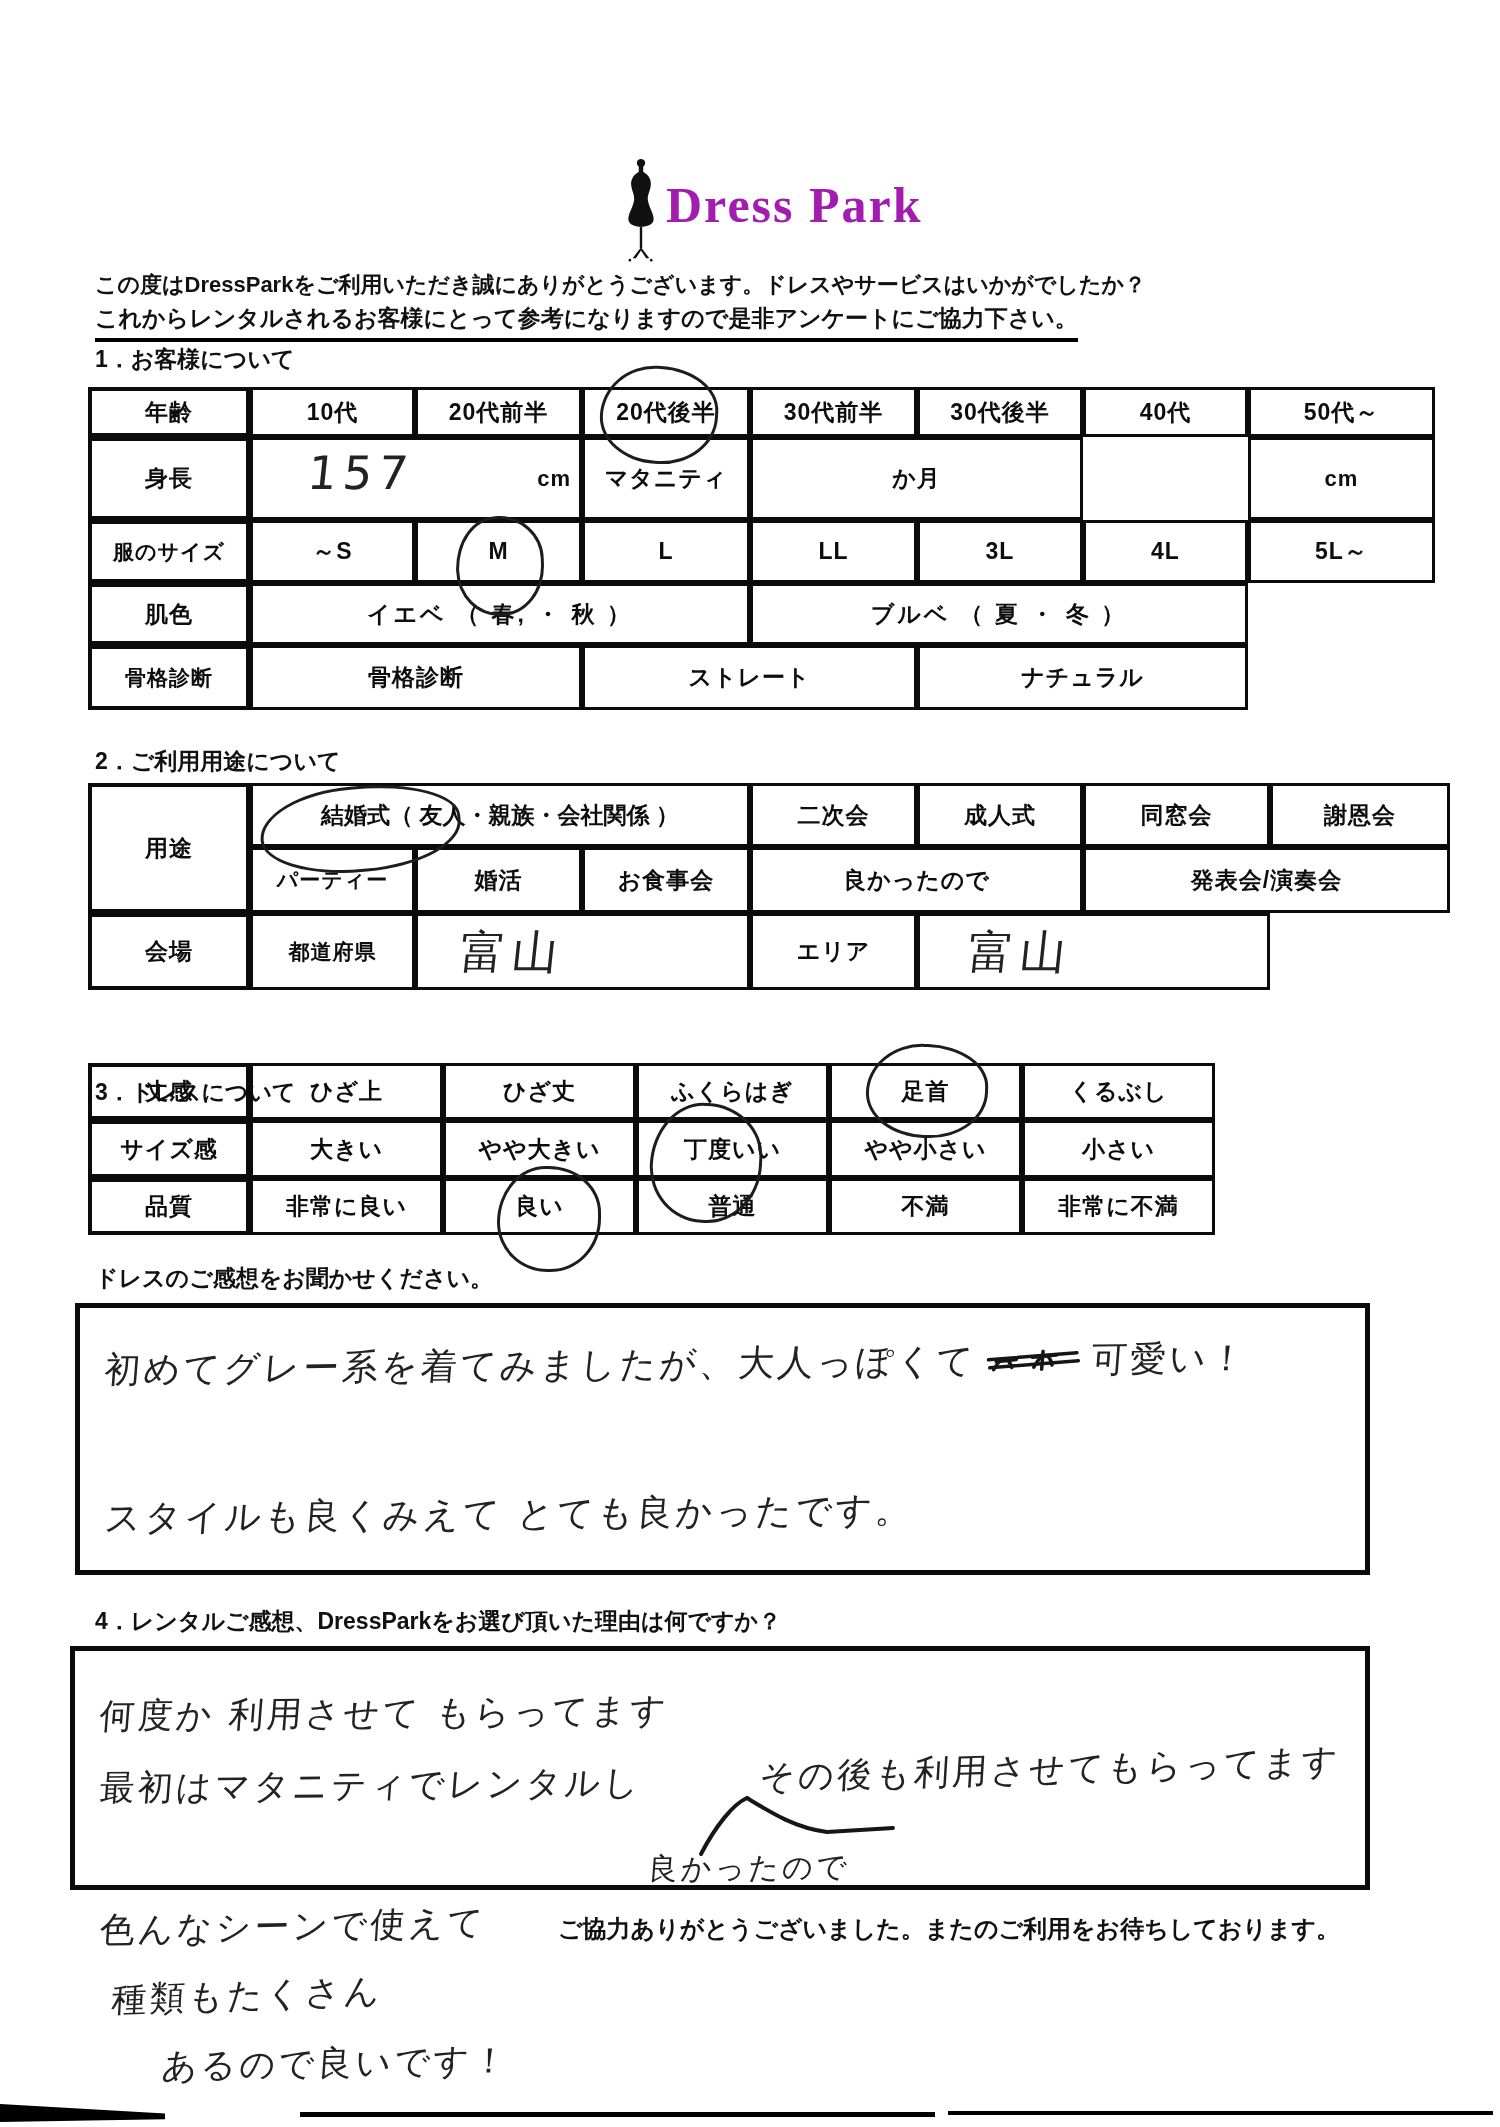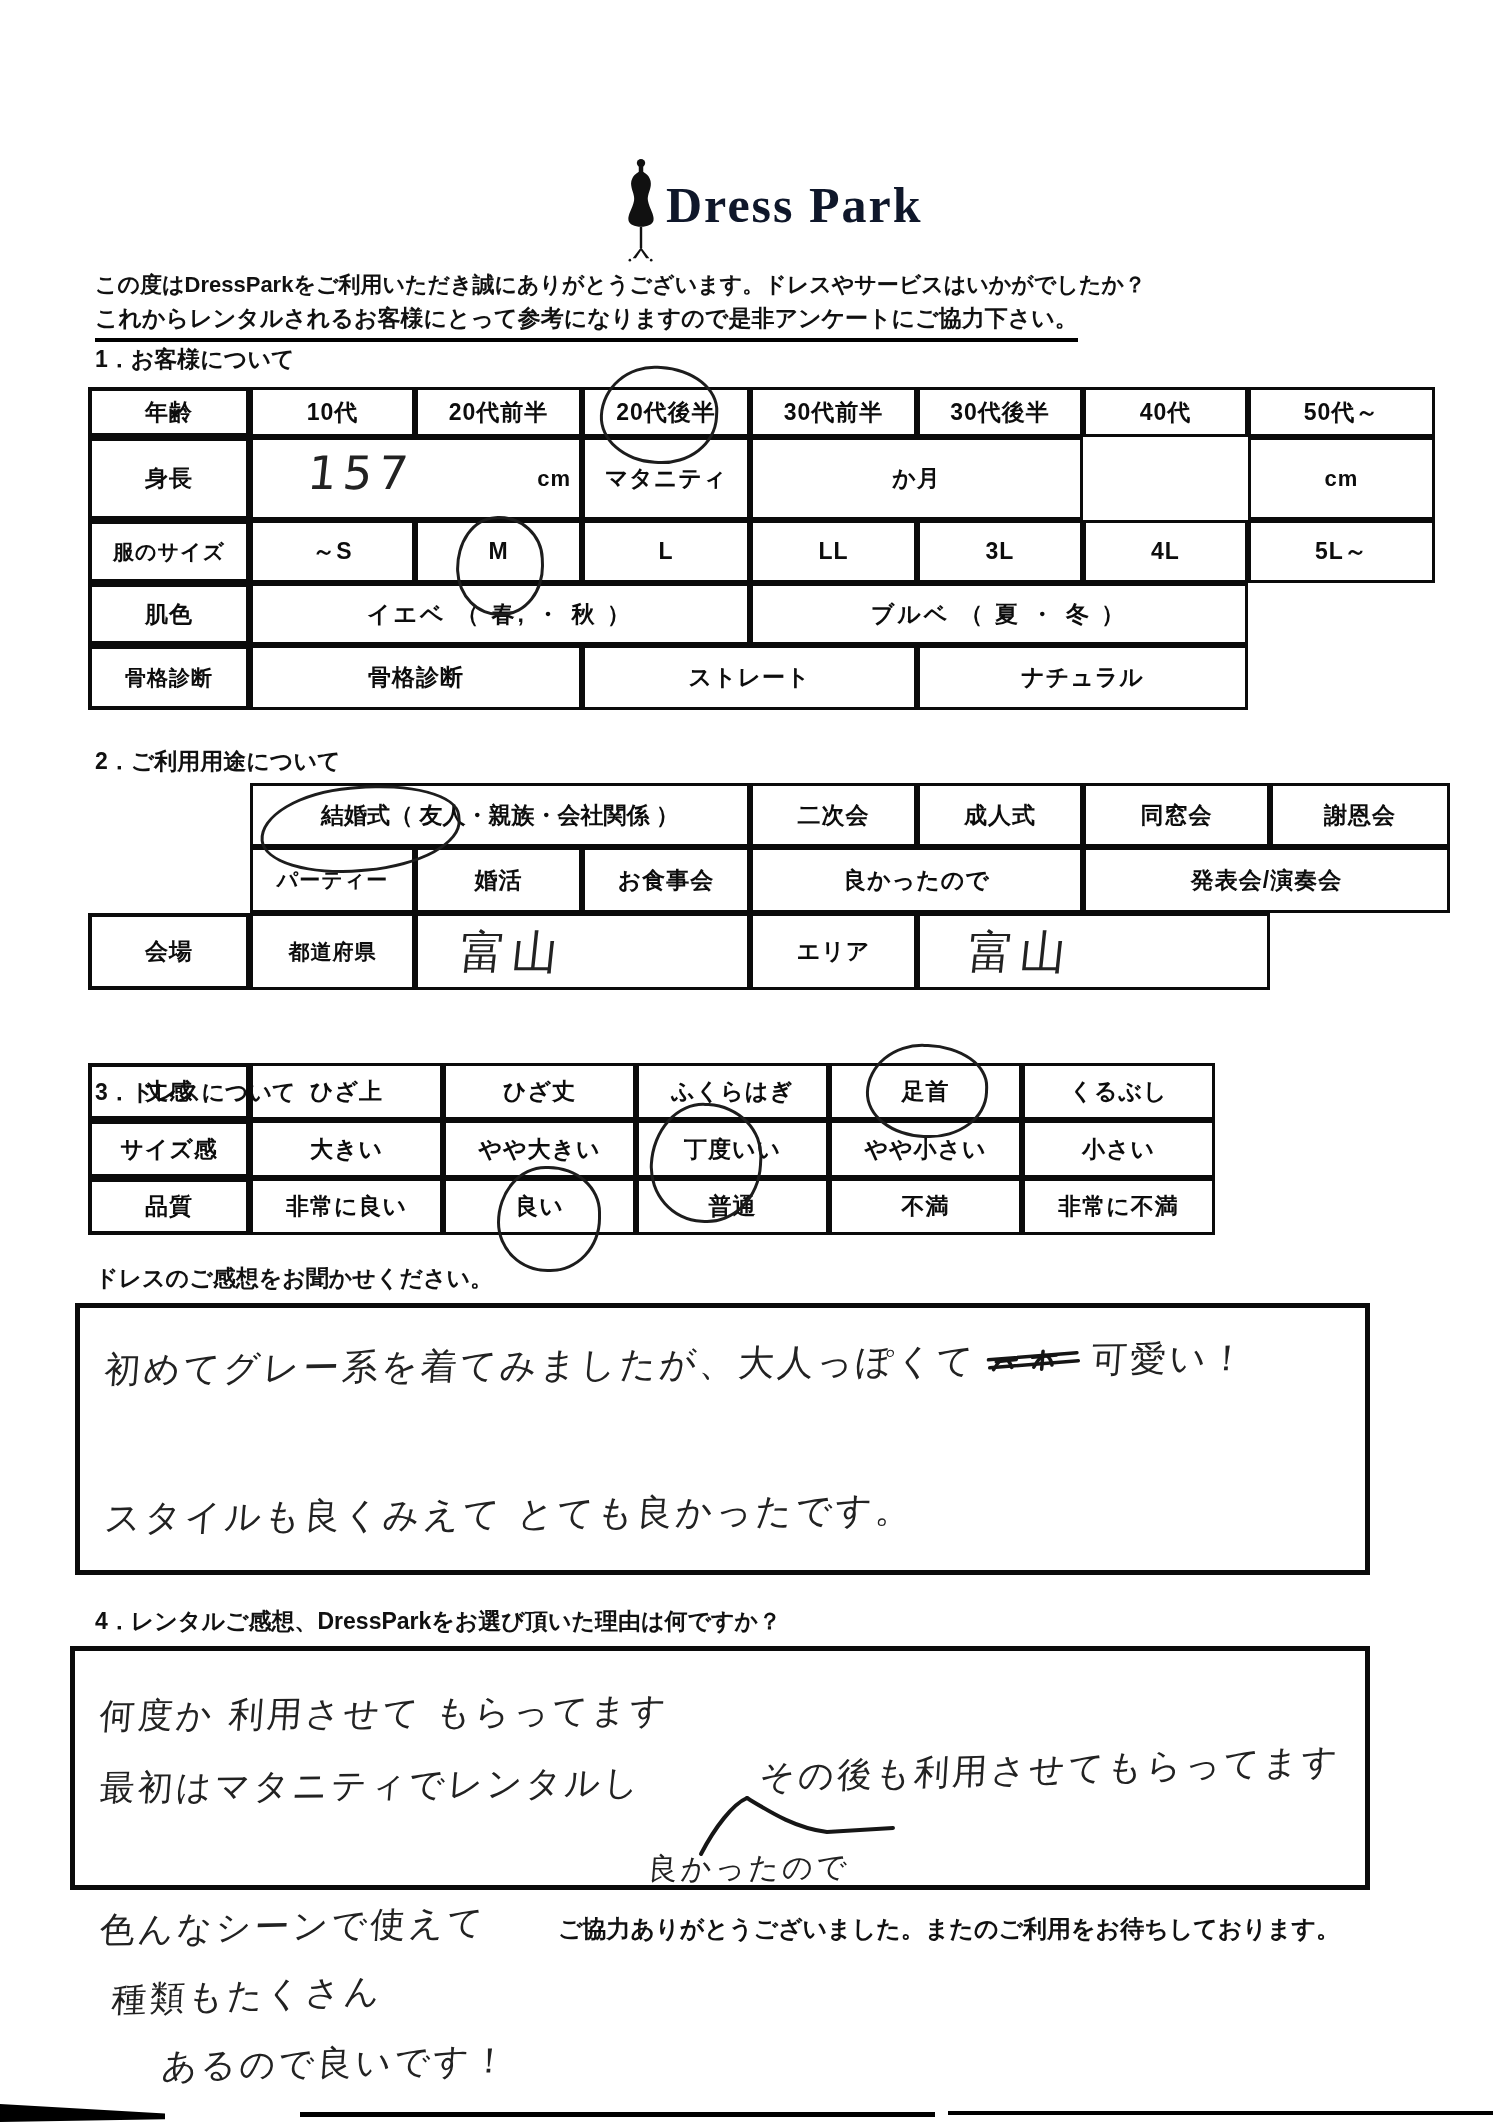--- a/index.html
+++ b/index.html
@@ -13,21 +13,21 @@
   .thick{border-width:4px;}
   
   .hw{position:absolute;font-family:"DejaVu Sans",sans-serif;font-weight:400;color:#222;
       white-space:nowrap;transform:skewX(-5deg) rotate(-0.6deg);letter-spacing:3px;}
   .hw-in{position:absolute;font-family:"DejaVu Sans",sans-serif;font-weight:400;color:#222;
       white-space:nowrap;transform:skewX(-6deg);letter-spacing:6px;}
   
   .circle{position:absolute;border:3px solid #1d1d1d;border-radius:48% 52% 50% 50% / 55% 45% 52% 48%;
           background:transparent;}
   .logo-text{position:absolute;font-family:"Liberation Serif",serif;font-weight:700;
-             font-size:50px;letter-spacing:2px;color:#0f172a;}
+             font-size:50px;letter-spacing:2px;color:#a21caf;}
   .underline2{border-bottom:4px solid #000;padding-bottom:4px;}
   .box{position:absolute;box-sizing:border-box;border:5px solid #0b0b0b;background:#fff;}
   .artifact{position:absolute;background:#000;}
 </style>
 </head>
 <body>
 
 <div class="page">
 
   <div style="position:absolute;left:622px;top:158px;width:38px;height:104px;">
@@ -79,20 +79,21 @@
   <div class="tcell" style="left:250px;top:583px;width:500px;height:62px;letter-spacing:3px;">イエベ （ 春, ・ 秋 ）</div>
   <div class="tcell" style="left:750px;top:583px;width:498px;height:62px;letter-spacing:3px;">ブルベ （ 夏 ・ 冬 ）</div>
 
   <div class="tcell thick" style="left:88px;top:645px;width:162px;height:65px;font-size:21px;">骨格診断</div>
   <div class="tcell" style="left:250px;top:645px;width:332px;height:65px;">骨格診断</div>
   <div class="tcell" style="left:582px;top:645px;width:335px;height:65px;text-align:right;">ストレート</div>
   <div class="tcell" style="left:917px;top:645px;width:331px;height:65px;">ナチュラル</div>
 
   <div class="p" style="left:95px;top:746px;font-size:23px;font-weight:800;">2．ご利用用途について</div>
 
+  <div class="tcell thick" style="left:88px;top:783px;width:162px;height:130px;">用途</div>
   <div class="tcell" style="left:250px;top:783px;width:500px;height:64px;letter-spacing:0px;">結婚式（ 友人・親族・会社関係 ）</div>
   <div class="tcell" style="left:750px;top:783px;width:167px;height:64px;">二次会</div>
   <div class="tcell" style="left:917px;top:783px;width:166px;height:64px;">成人式</div>
   <div class="tcell" style="left:1083px;top:783px;width:187px;height:64px;">同窓会</div>
   <div class="tcell" style="left:1270px;top:783px;width:180px;height:64px;">謝恩会</div>
   <div class="tcell" style="left:250px;top:847px;width:165px;height:66px;font-size:21px;">パーティー</div>
   <div class="tcell" style="left:415px;top:847px;width:167px;height:66px;">婚活</div>
   <div class="tcell" style="left:582px;top:847px;width:168px;height:66px;">お食事会</div>
   <div class="tcell" style="left:750px;top:847px;width:333px;height:66px;">良かったので</div>
   <div class="tcell" style="left:1083px;top:847px;width:367px;height:66px;">発表会/演奏会</div>

